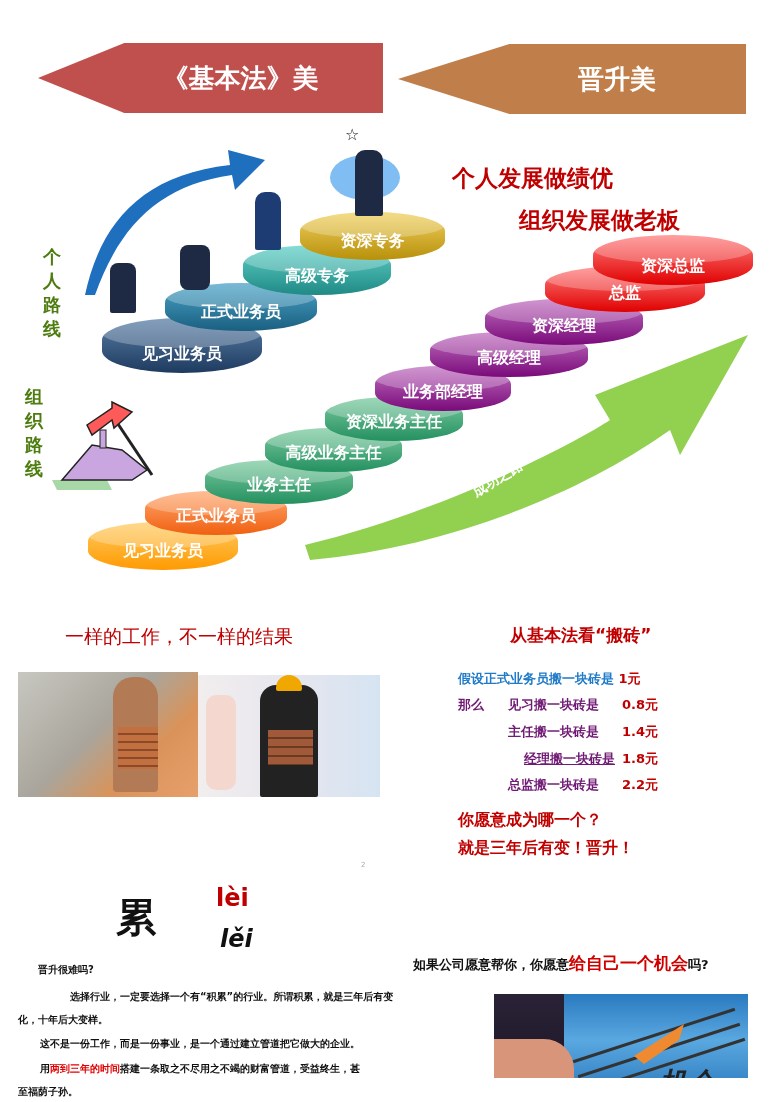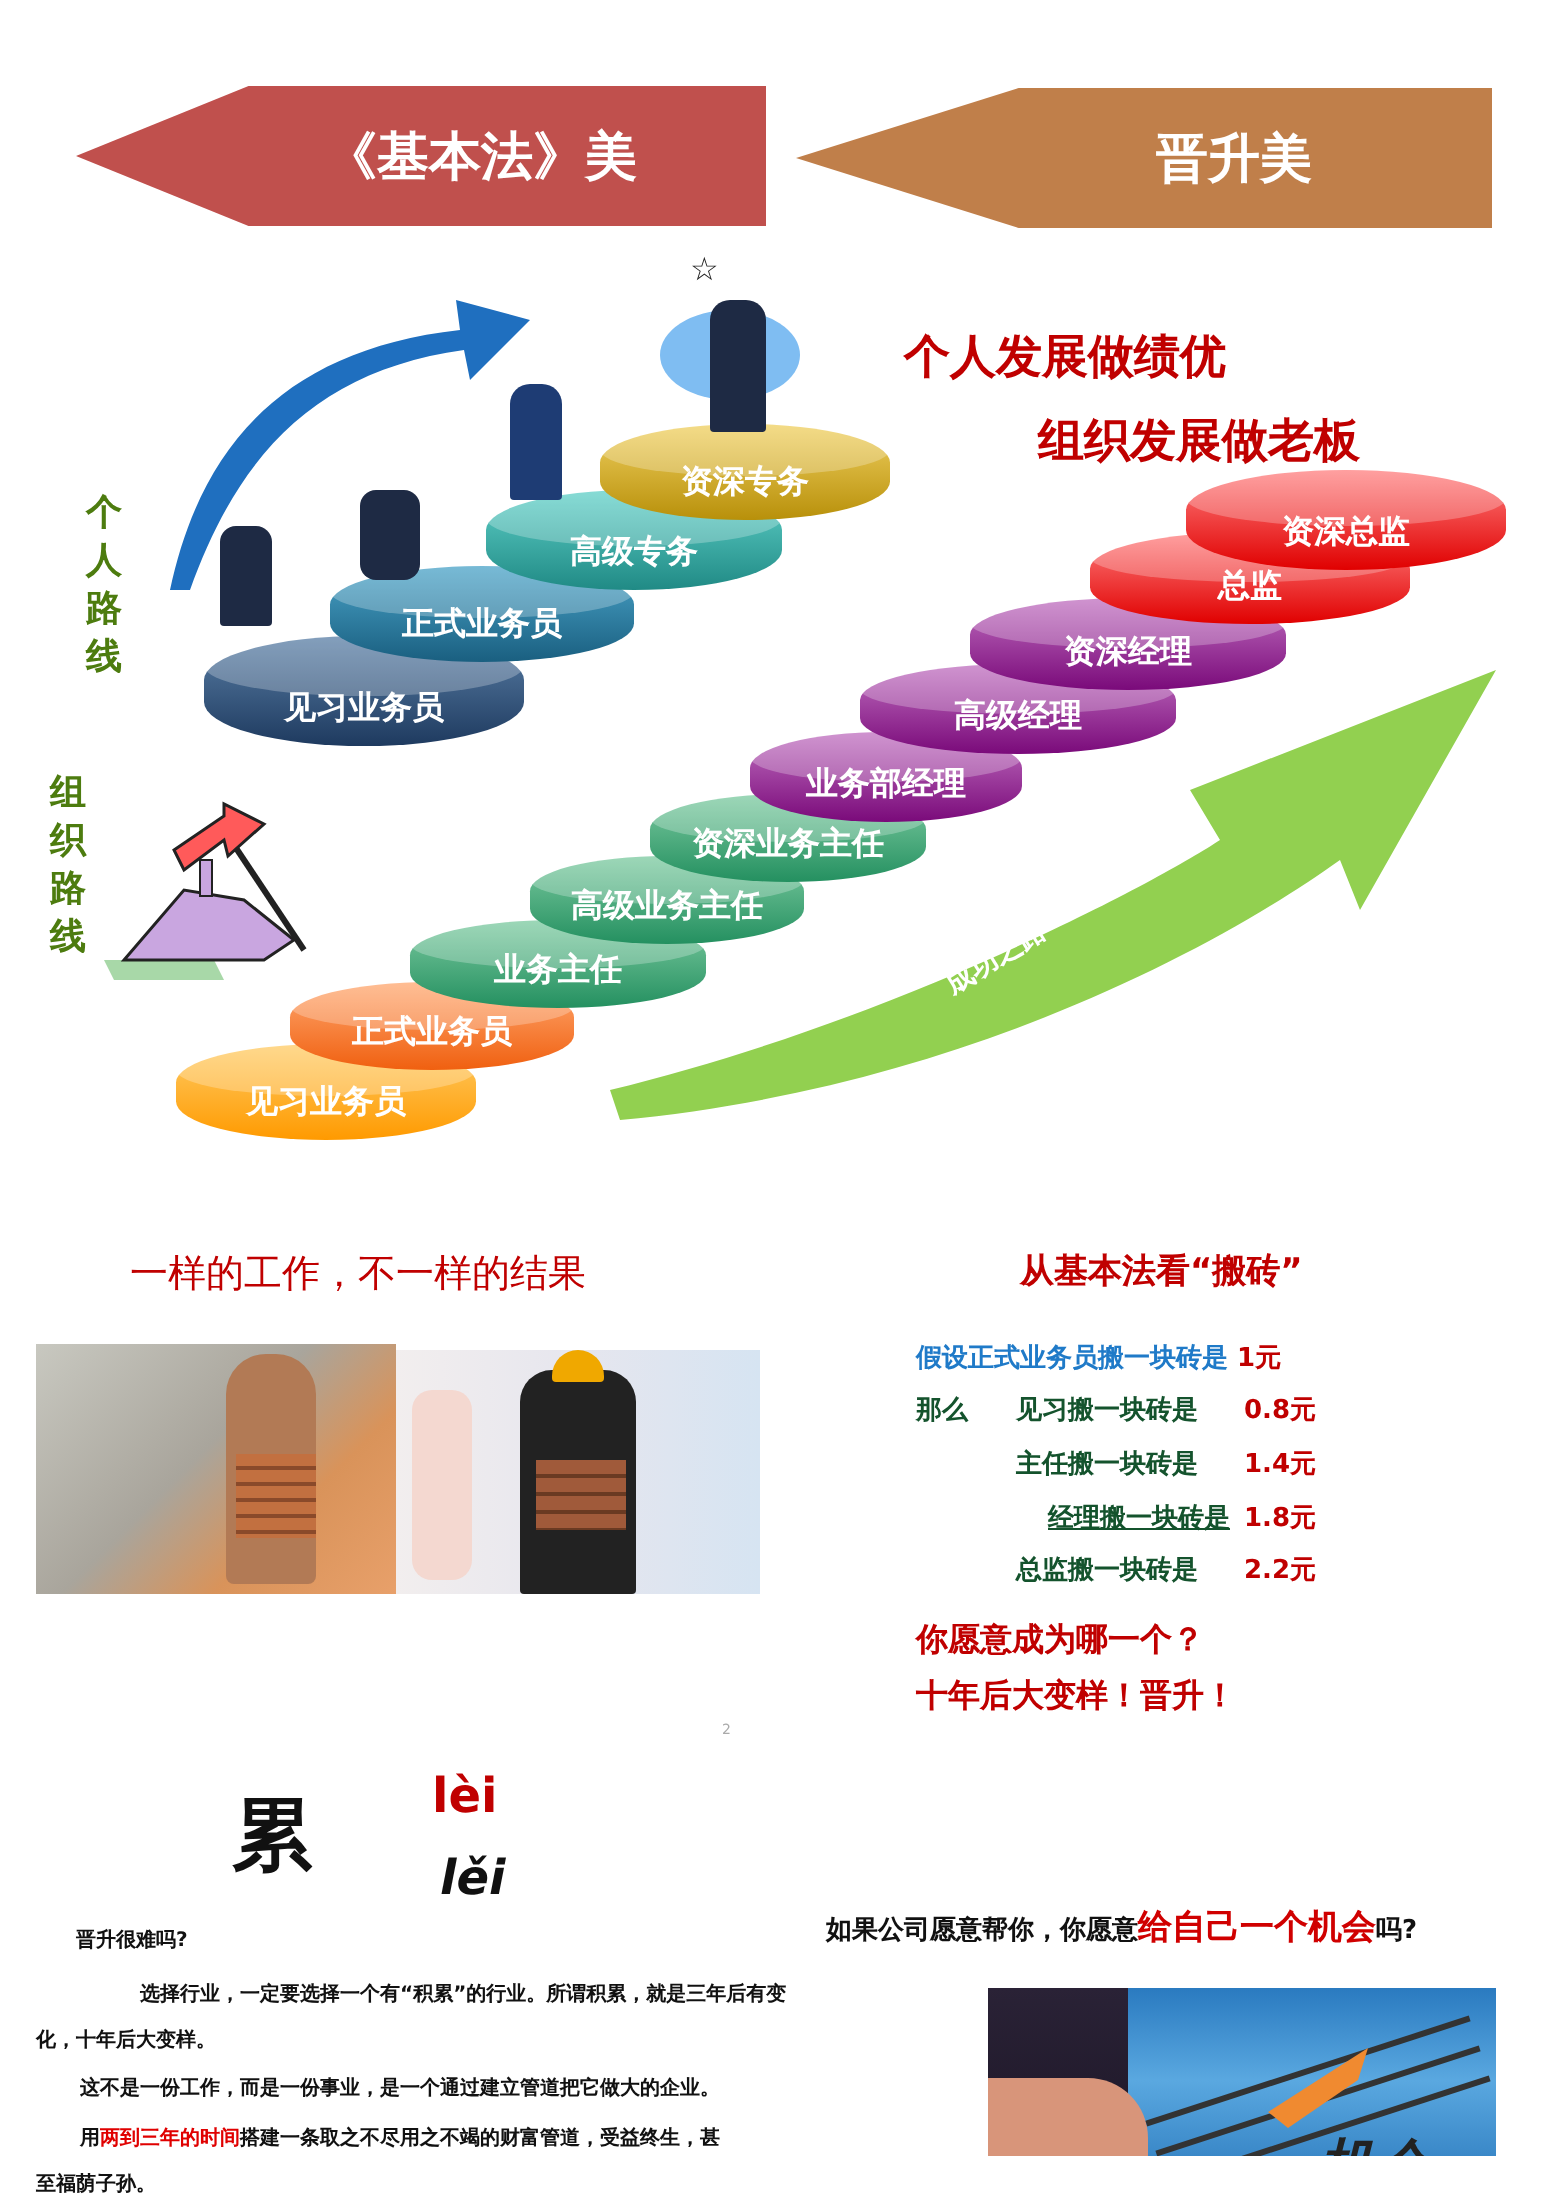--- a/index.html
+++ b/index.html
@@ -16,21 +16,21 @@
   
   .disk { position: absolute; border-radius: 50% / 40%; color: #fff; font-weight: bold; display: flex; align-items: flex-end; justify-content: center; padding-bottom: 8px; font-size: 16px; }
   .disk::before { content: ""; position: absolute; left: 0; right: 0; top: 0; height: 55%; border-radius: 50%; background: rgba(255,255,255,0.25); }
   .disk span { position: relative; }
 
   .slogan { position: absolute; color: #c00000; font-weight: bold; font-size: 23px; }
 
   .section-title-red { position: absolute; color: #c00000; font-size: 19px; }
   .photo { position: absolute; overflow: hidden; }
 
-  .brick-row { position: absolute; font-size: 13px; font-weight: bold; color: #14532d; }
+  .brick-row { position: absolute; font-size: 13px; font-weight: bold; color: #701a75; }
   .brick-val { position: absolute; font-size: 13px; font-weight: bold; color: #c00000; }
 
   .para { position: absolute; font-size: 10px; color: #111; font-weight: bold; }
   .hl { color: #e00000; }
 </style>
 </head>
 <body>
 
 <div class="banner banner-left">
     <span>《基本法》美</span>
@@ -138,21 +138,21 @@
 <div class="brick-row" style="left:458px;top:696px;">那么</div>
 <div class="brick-row" style="left:508px;top:696px;">见习搬一块砖是</div>
 <div class="brick-val" style="left:622px;top:696px;">0.8元</div>
 <div class="brick-row" style="left:508px;top:723px;">主任搬一块砖是</div>
 <div class="brick-val" style="left:622px;top:723px;">1.4元</div>
 <div class="brick-row" style="left:524px;top:750px;text-decoration:underline;">经理搬一块砖是</div>
 <div class="brick-val" style="left:622px;top:750px;">1.8元</div>
 <div class="brick-row" style="left:508px;top:776px;">总监搬一块砖是</div>
 <div class="brick-val" style="left:622px;top:776px;">2.2元</div>
 <div class="abs" style="left:458px;top:810px;color:#c00000;font-weight:bold;font-size:16px;">你愿意成为哪一个？</div>
-<div class="abs" style="left:458px;top:838px;color:#c00000;font-weight:bold;font-size:16px;">十年后大变样！晋升！</div>
+<div class="abs" style="left:458px;top:838px;color:#c00000;font-weight:bold;font-size:16px;">就是三年后有变！晋升！</div>
 
 <div class="abs" style="left:361px;top:861px;font-size:7px;color:#aaa;">2</div>
 
 <div class="abs" style="left:116px;top:890px;font-size:40px;font-weight:bold;color:#111;">累</div>
 <div class="abs" style="left:216px;top:884px;font-size:24px;font-weight:bold;color:#c00000;">lèi</div>
 <div class="abs" style="left:220px;top:925px;font-size:24px;font-weight:bold;font-style:italic;color:#111;">lěi</div>
 <div class="para" style="left:38px;top:963px;">晋升很难吗?</div>
 <div class="para" style="left:38px;top:990px;margin-left:32px;">选择行业，一定要选择一个有“积累”的行业。所谓积累，就是三年后有变</div>
 <div class="para" style="left:18px;top:1013px;">化，十年后大变样。</div>
 <div class="para" style="left:40px;top:1037px;">这不是一份工作，而是一份事业，是一个通过建立管道把它做大的企业。</div>

